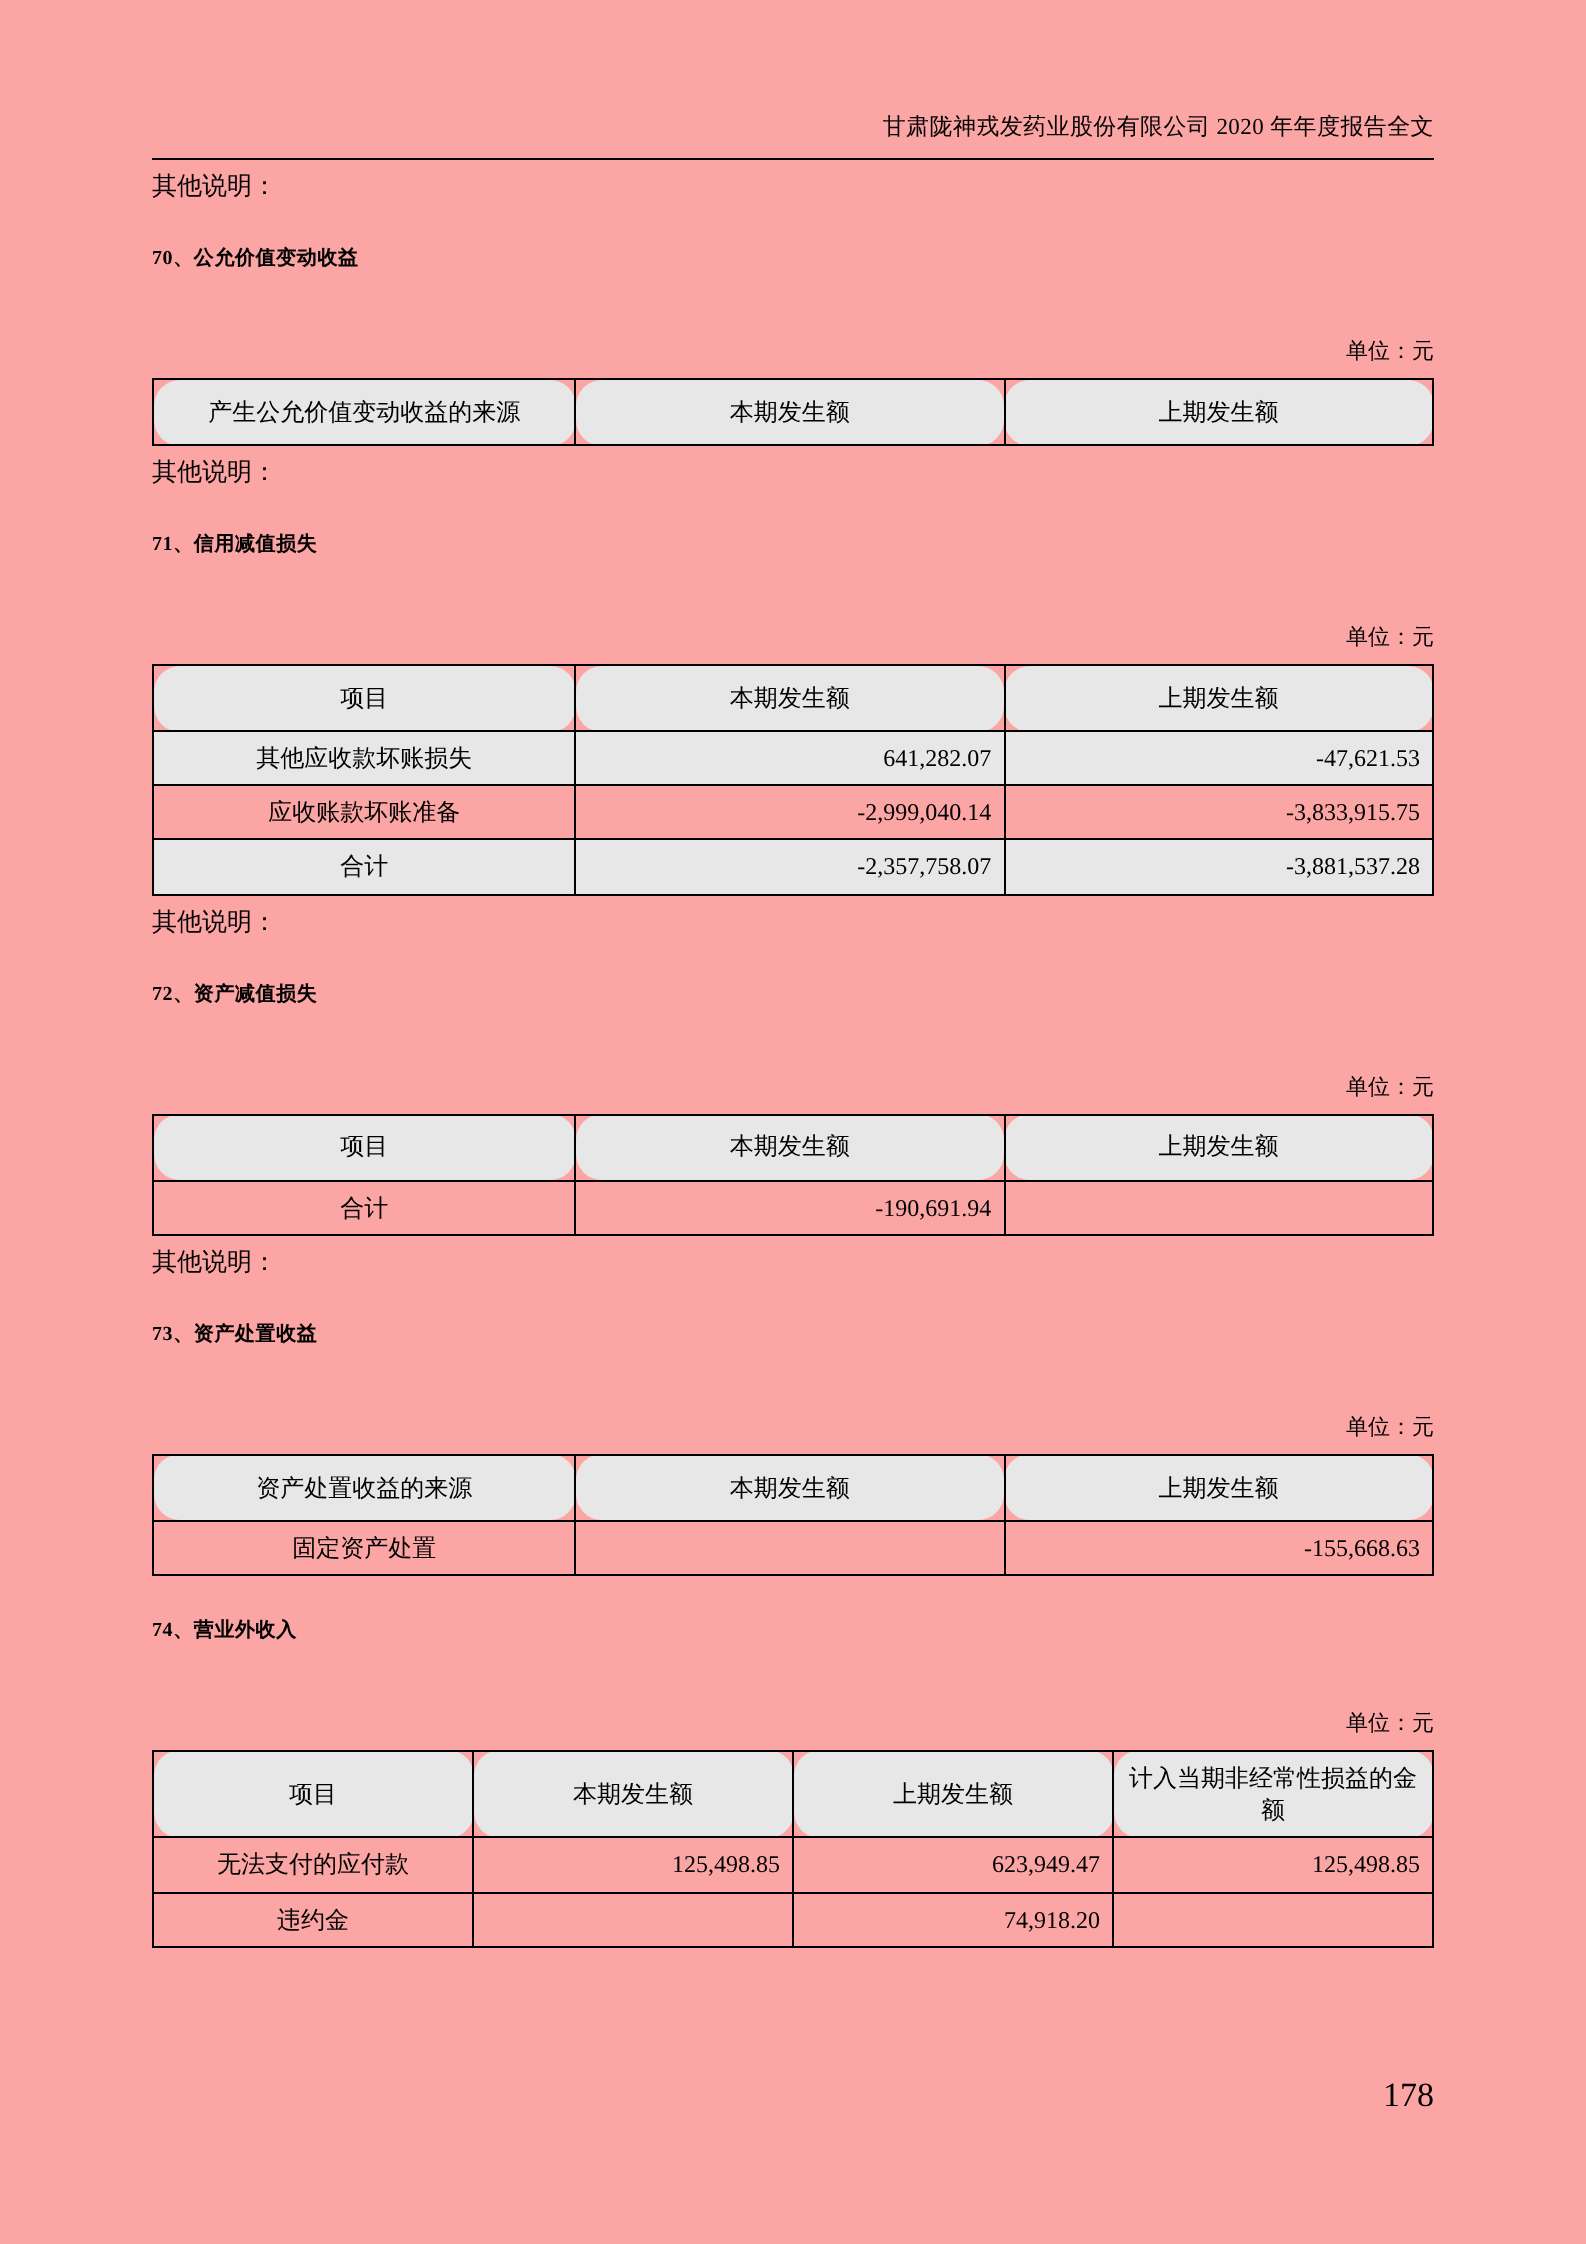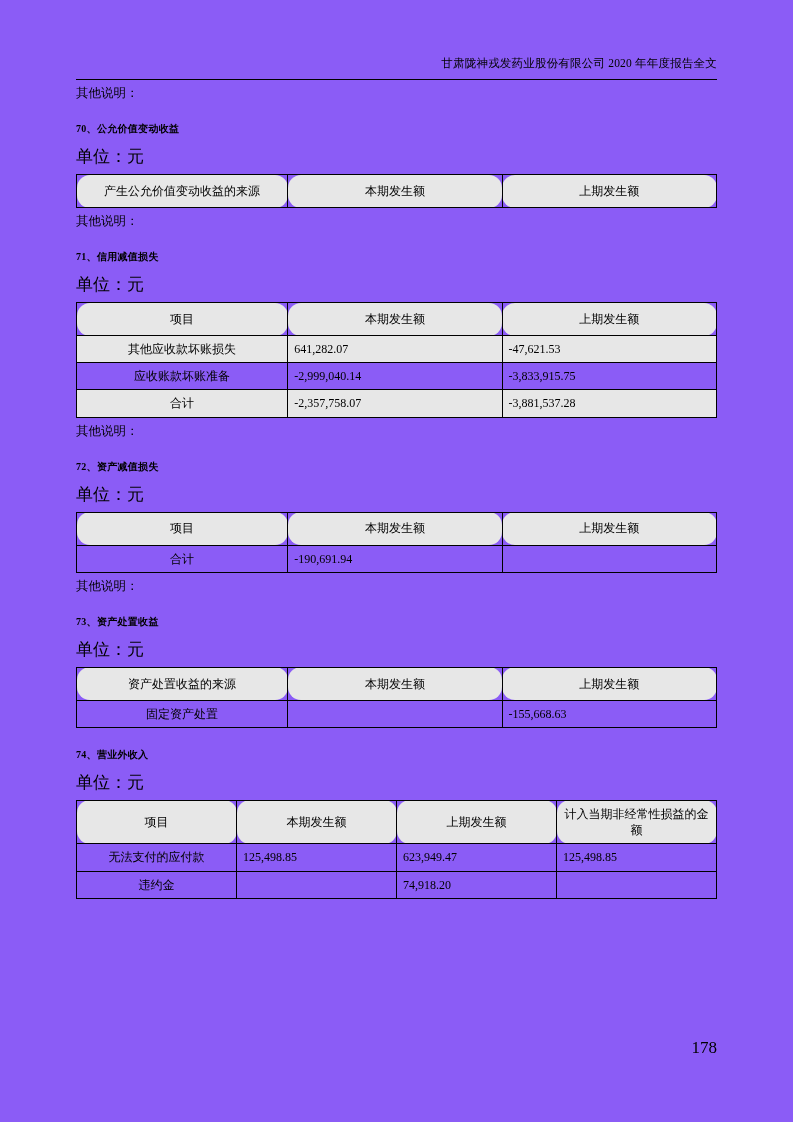--- a/index.html
+++ b/index.html
@@ -9,21 +9,21 @@
   }
   body {
     font-family: "Liberation Serif", "DejaVu Serif", serif;
     color: #000000;
   }
   .page {
     position: relative;
     width: 793px;
     height: 1122px;
     margin: 0 auto;
-    background: #8b5cf6;
+    background: #fca5a5;
     box-sizing: border-box;
     padding: 0;
     overflow: hidden;
   }
   .content {
     position: absolute;
     left: 76px;
     top: 0;
     width: 641px;
   }
@@ -43,22 +43,23 @@
     margin-top: 5px;
     margin-bottom: 0;
   }
   h2.section {
     font-size: 10px;
     font-weight: bold;
     margin: 20px 0 0 0;
     letter-spacing: 0.3px;
   }
   .unit {
-    font-size: 17px;
-    margin-top: 9px;
+    text-align: right;
+    font-size: 11px;
+    margin-top: 32px;
     margin-bottom: 6px;
   }
   table.fin {
     border-collapse: collapse;
     width: 100%;
     table-layout: fixed;
     font-size: 12px;
   }
   table.fin th, table.fin td {
     border: 1px solid #000000;
@@ -68,21 +69,21 @@
   }
   table.fin th {
     background: #e7e7e7;
     font-weight: normal;
     text-align: center;
   }
   table.fin td.label {
     text-align: center;
   }
   table.fin td.num {
-    text-align: left;
+    text-align: right;
   }
   table.fin tr.shaded td {
     background: #e7e7e7;
   }
   .t-head-row th { height: 22px; border-radius: 13px; }
   .page-number {
     position: absolute;
     right: 76px;
     bottom: 64px;
     font-size: 17px;

